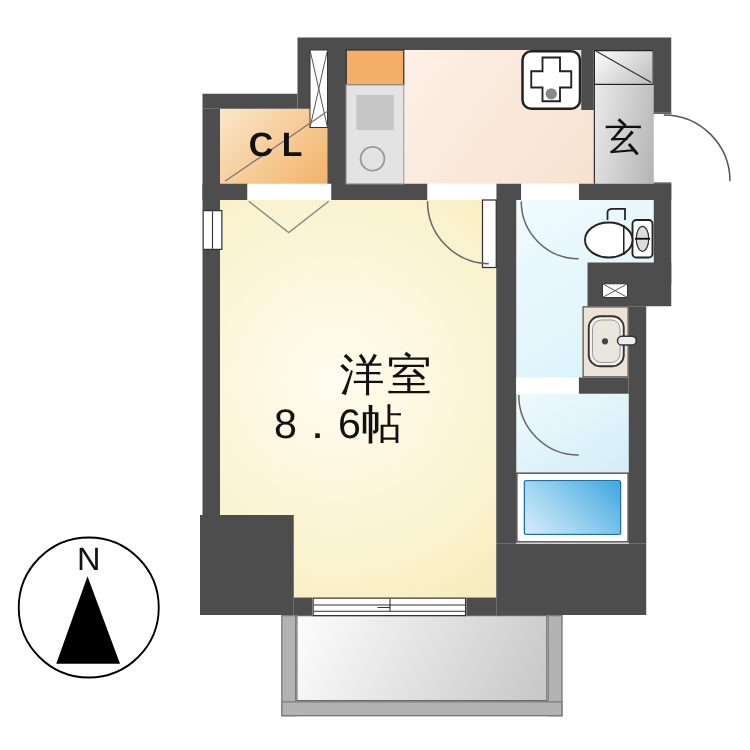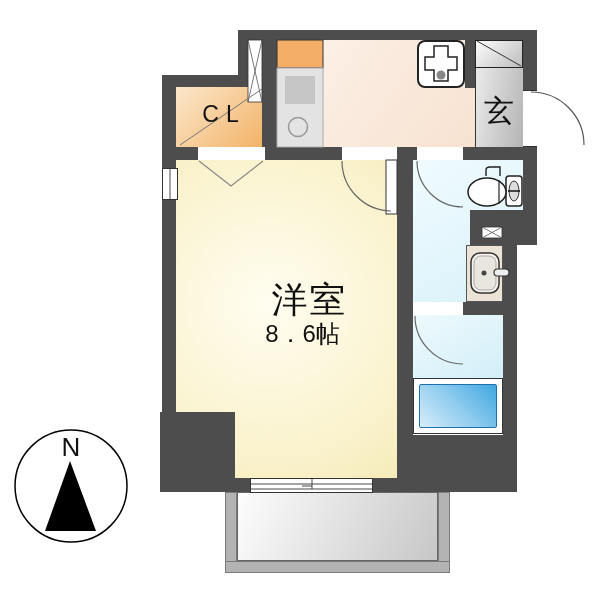--- a/index.html
+++ b/index.html
@@ -28,24 +28,24 @@
   .f-tub-in{left:419px;top:384px;width:78px;height:44px;background:linear-gradient(45deg,#d7edf9,#8fccee 50%,#3fa6df);border:1px solid #1f6fa8;border-radius:2px;box-sizing:border-box;}
   .f-balc-floor{left:237px;top:492px;width:201px;height:69px;background:linear-gradient(115deg,#fdfdfd,#c7c7c7);border:1px solid #666;box-sizing:border-box;}
   .f-balc-l{left:225px;top:492px;width:12px;height:81px;background:#b3b3b3;border:1px solid #7a7a7a;box-sizing:border-box;}
   .f-balc-r{left:438px;top:492px;width:12px;height:81px;background:#b3b3b3;border:1px solid #7a7a7a;box-sizing:border-box;}
   .f-balc-b{left:225px;top:561px;width:225px;height:12px;background:#b3b3b3;border:1px solid #7a7a7a;box-sizing:border-box;}
 
   .o-entrance{left:523px;top:90px;width:14px;height:57px;border-top:1px solid #333;border-bottom:1px solid #333;box-sizing:border-box;}
   .o-win-left{left:162px;top:168px;width:16px;height:32px;border:1px solid #333;box-sizing:border-box;}
   .o-win-bottom{left:250px;top:478px;width:123px;height:15px;border:1px solid #333;box-sizing:border-box;}
 
-  .t-cl{left:176px;top:103px;width:89px;font-size:23px;font-weight:400;letter-spacing:7px;text-indent:7px;}
+  .t-cl{left:176px;top:103px;width:89px;font-size:27px;font-weight:700;letter-spacing:7px;text-indent:7px;}
   .t-genkan{left:475px;top:96px;width:48px;font-size:30px;}
   .t-room{left:176px;top:282px;width:221px;font-size:36px;letter-spacing:2px;padding-left:23px;}
-  .t-size{left:192px;top:322px;width:221px;font-size:24px;}
+  .t-size{left:160px;top:322px;width:221px;font-size:33px;}
   .t-north{left:43px;top:434px;width:56px;font-size:26px;}
 </style>
 </head>
 <body>
 
 <div class="plan">
 
   <div class="floor f-kitchen"></div>
   <div class="floor f-cl"></div>
   <div class="floor f-shoebox"></div>

